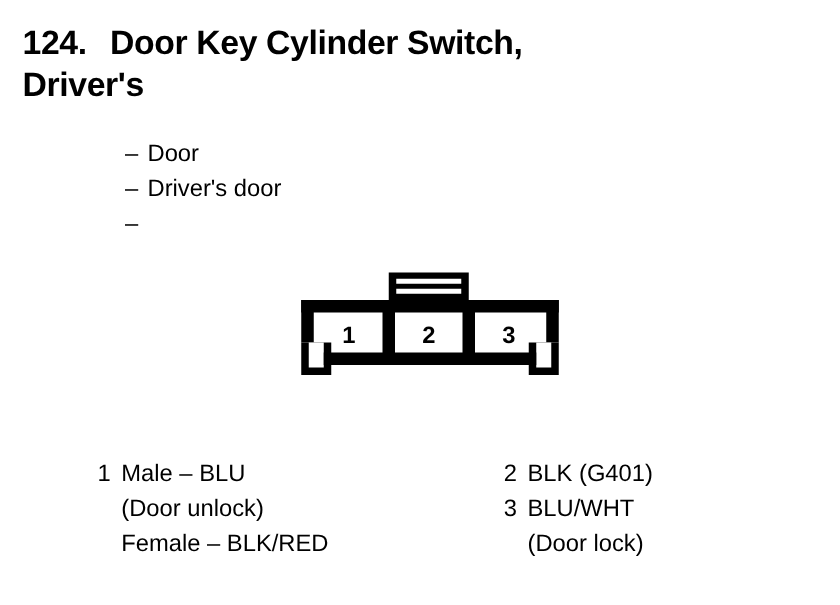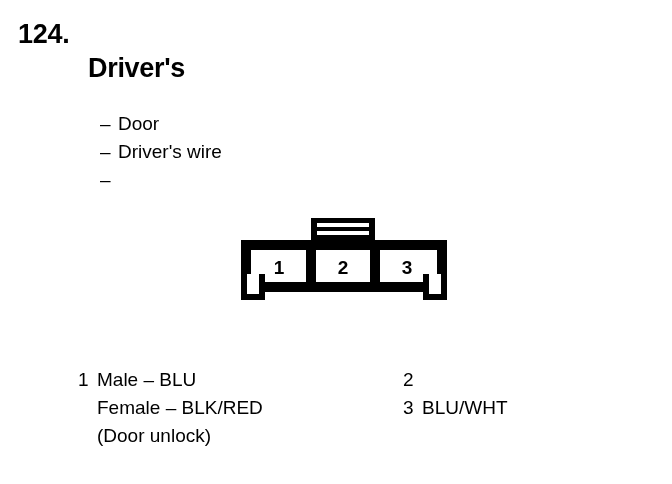--- a/index.html
+++ b/index.html
@@ -33,21 +33,20 @@
   }
   .title-row {
     display: flex;
     align-items: flex-end;
   }
   #title-number {
     width: 70px;
     flex: 0 0 70px;
   }
   #title-line2 {
-    margin-left: 70px;
   }
 
   
   #spec-list {
     position: absolute;
     left: 100px;
     top: 110px;
     width: 500px;
   }
   .spec-item {
@@ -116,32 +115,33 @@
   .legend-row.indented .legend-num {
     visibility: hidden;
   }
 </style>
 </head>
 <body>
 
 <div id="title-block">
   <div class="title-row title-line">
     <span id="title-number">124.</span>
+    <span>Door Key Cylinder Switch,</span>
   </div>
   <div class="title-line" id="title-line2">Driver's</div>
 </div>
 
 <div id="spec-list">
   <div class="spec-item">
     <span class="spec-dash">–</span>
     <span class="spec-text">Door</span>
   </div>
   <div class="spec-item">
     <span class="spec-dash">–</span>
-    <span class="spec-text">Driver's wire</span>
+    <span class="spec-text">Driver's door</span>
   </div>
   <div class="spec-item">
     <span class="spec-dash">–</span>
   </div>
 </div>
 
 <div id="connector-diagram">
   <svg id="connector-svg" viewBox="0 0 216 96">
 
     <g>
@@ -178,29 +178,34 @@
   </svg>
 </div>
 
 <div id="pin-legend-left">
   <div class="legend-row">
     <span class="legend-num">1</span>
     <span class="legend-text">Male – BLU</span>
   </div>
   <div class="legend-row indented">
     <span class="legend-num">1</span>
-    <span class="legend-text">Female – BLK/RED</span>
+    <span class="legend-text">(Door unlock)</span>
   </div>
   <div class="legend-row indented">
     <span class="legend-num">1</span>
-    <span class="legend-text">(Door unlock)</span>
+    <span class="legend-text">Female – BLK/RED</span>
   </div>
 </div>
 
 <div id="pin-legend-right">
   <div class="legend-row">
     <span class="legend-num">2</span>
+    <span class="legend-text">BLK (G401)</span>
   </div>
   <div class="legend-row">
     <span class="legend-num">3</span>
     <span class="legend-text">BLU/WHT</span>
   </div>
+  <div class="legend-row indented">
+    <span class="legend-num">3</span>
+    <span class="legend-text">(Door lock)</span>
+  </div>
 </div>
 
 </body></html>

